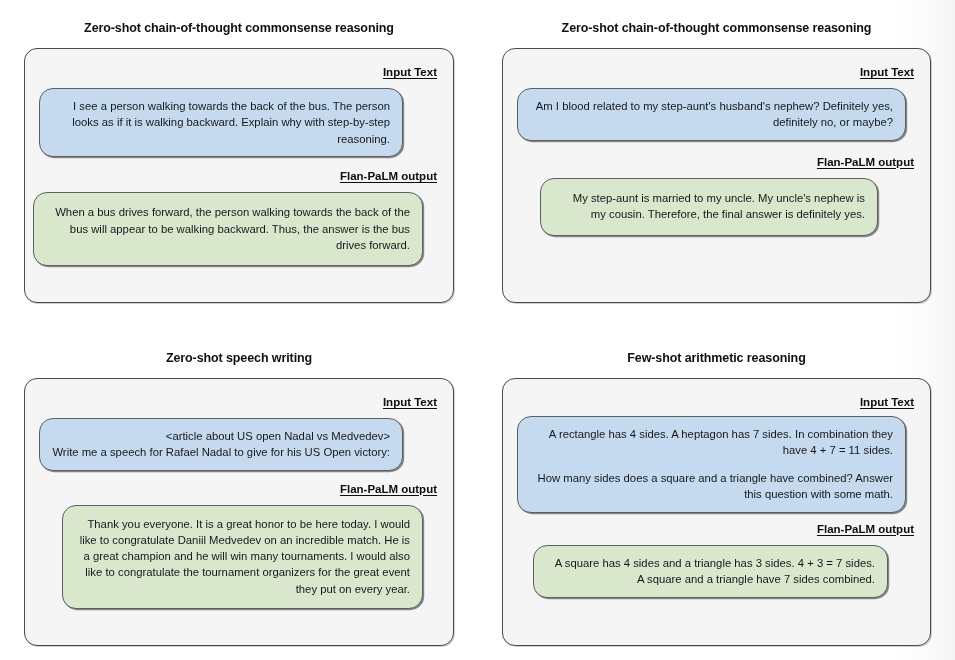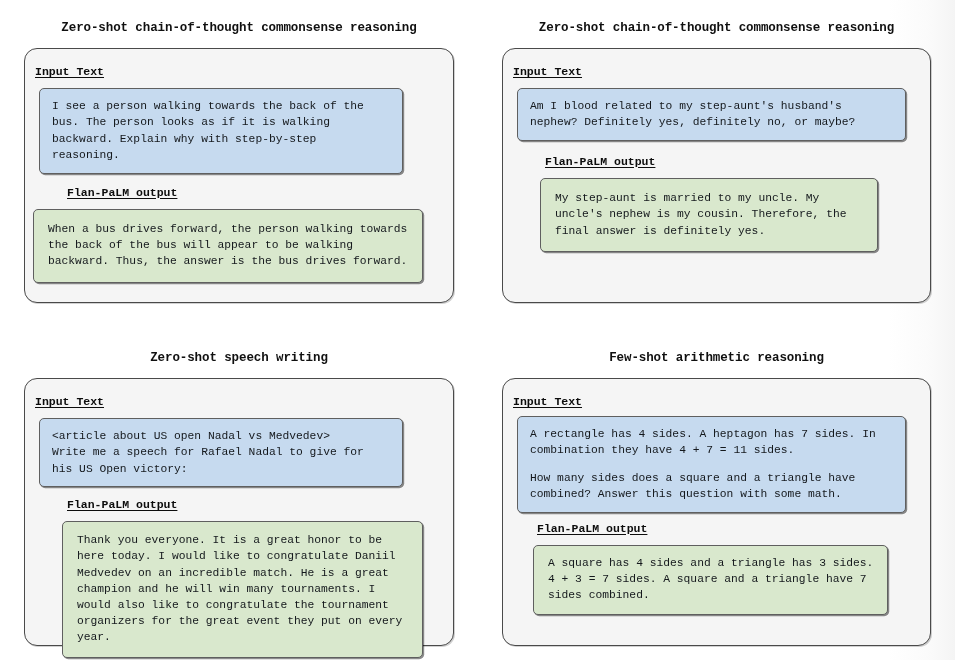--- a/index.html
+++ b/index.html
@@ -22,21 +22,20 @@
     background: linear-gradient(to right, #ffffff 0%, #ffffff 93%, #fbfbfb 97%, #f4f4f4 100%);
     box-sizing: border-box;
   }
 
   .grid {
     display: grid;
     grid-template-columns: 478px 477px;
     grid-template-rows: 330px 330px;
     width: 955px;
     height: 660px;
-    font-family: Liberation Mono, monospace;
   }
 
   .cell {
     position: relative;
     box-sizing: border-box;
     padding: 0 24px;
   }
 
   .panel-title {
     text-align: center;
@@ -53,20 +52,21 @@
   .panel {
     box-sizing: border-box;
     margin-top: 13px;
     border: 1.4px solid #4a4a4a;
     border-radius: 13px;
     background: #f5f5f5;
     padding: 13px 16px 16px 8px;
     height: 255px;
     position: relative;
     box-shadow: 1px 1px 0 rgba(0,0,0,0.18);
+    text-align: right;
   }
 
   .panel.tall {
     height: 268px;
   }
 
   .section-label {
     font-size: 11.5px;
     font-weight: bold;
     text-decoration: underline;
@@ -81,21 +81,21 @@
     margin-left: 2px;
   }
 
   .label-output {
     margin-left: 34px;
     margin-top: 0;
   }
 
   .bubble {
     box-sizing: border-box;
-    border-radius: 5px;
+    border-radius: 14px;
     font-size: 11.3px;
     line-height: 16.4px;
     color: #14181c;
     padding: 9px 12px 9px 12px;
     box-shadow: 1.2px 1.2px 0 rgba(0,0,0,0.45);
   }
 
   .bubble p {
     margin: 0;
   }

